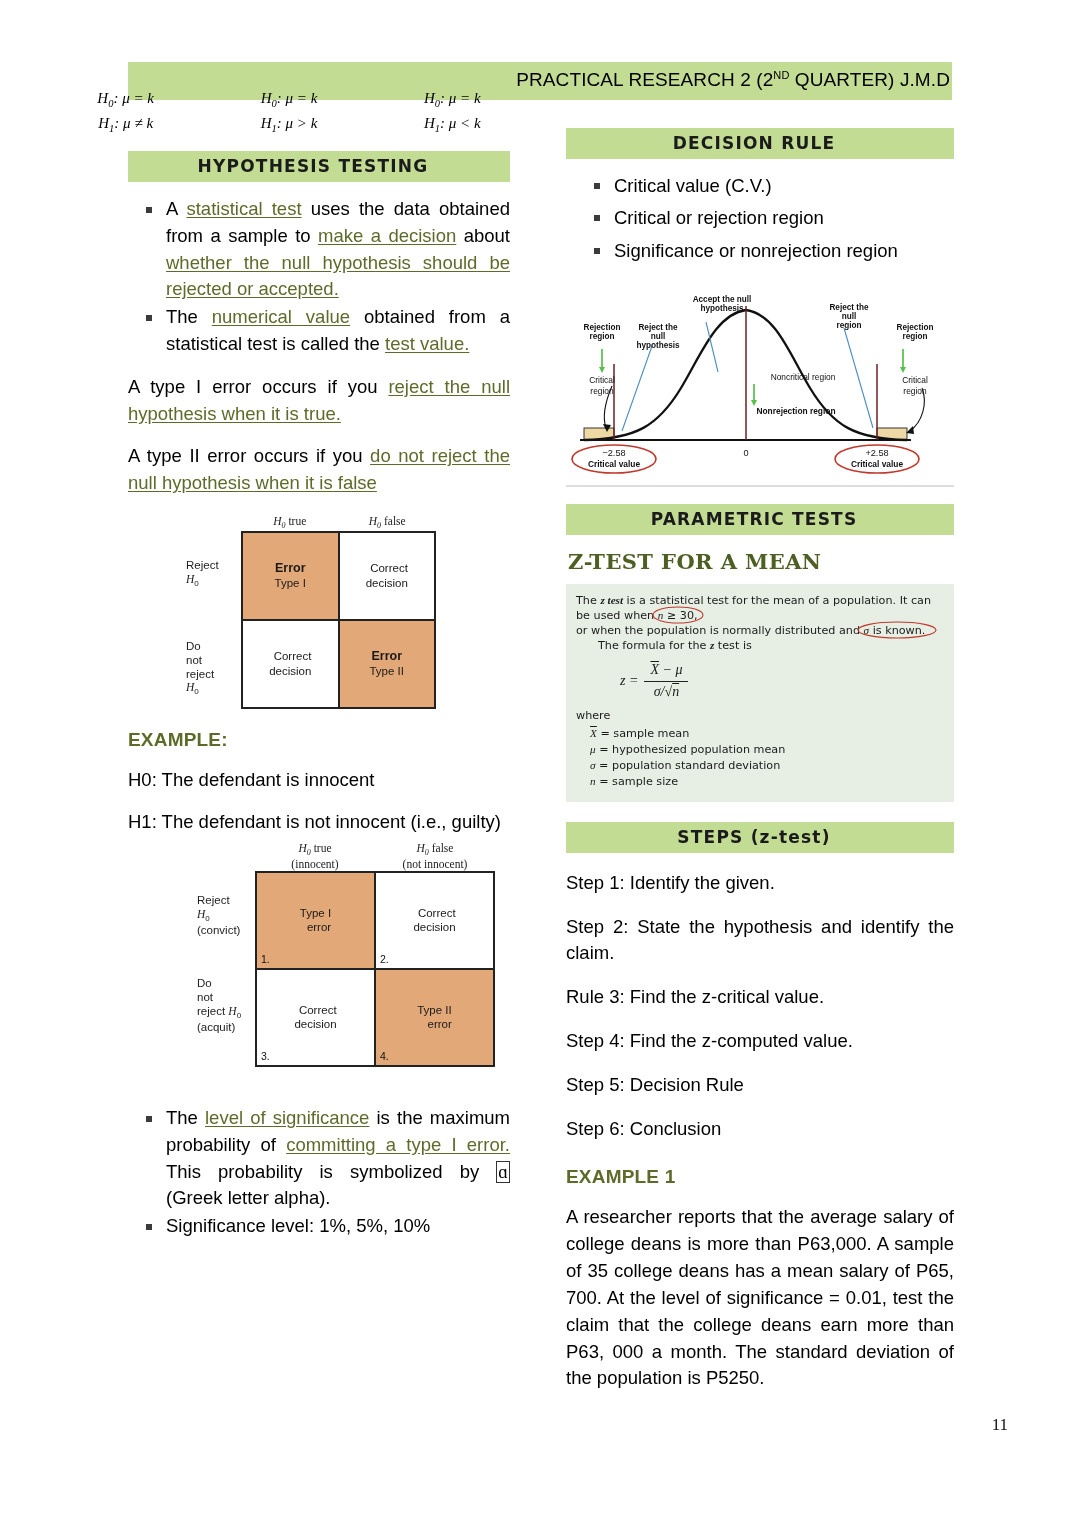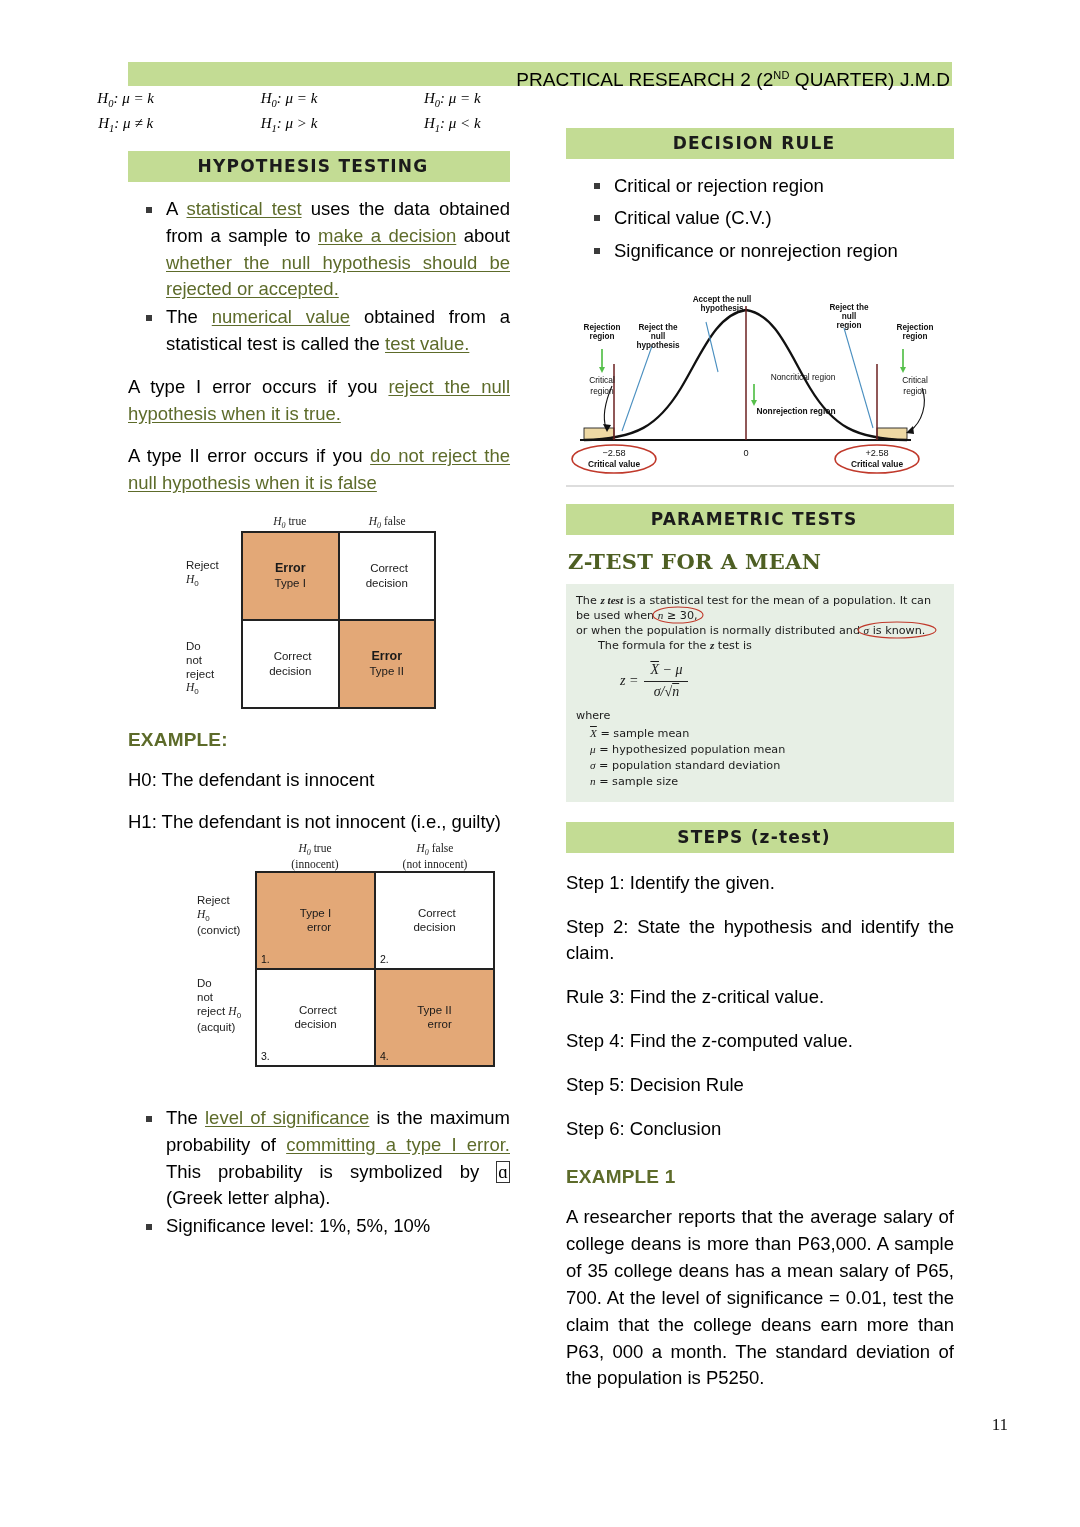--- a/index.html
+++ b/index.html
@@ -21,21 +21,21 @@
     height: 1527px;
     background: #fff;
   }
 
   
   .header-band {
     position: absolute;
     left: 128px;
     top: 62px;
     width: 824px;
-    height: 24px;
+    height: 38px;
     background: #c3dc94;
   }
   .header-title {
     position: absolute;
     right: 0;
     top: 0;
     height: 26px;
     line-height: 26px;
     font-size: 19px;
     letter-spacing: 0.1px;
@@ -403,22 +403,22 @@
       </li>
     </ul>
 
   </div>
 
   <div class="col-right">
 
     <div class="sec-head" style="width:388px;">DECISION RULE</div>
 
     <ul class="dr-list">
+      <li>Critical value (C.V.)</li>
       <li>Critical or rejection region</li>
-      <li>Critical value (C.V.)</li>
       <li>Significance or nonrejection region</li>
     </ul>
 
     <div class="bell-fig">
       <svg width="388" height="218" viewBox="0 0 388 218" xmlns="http://www.w3.org/2000/svg">
         <defs>
           <style>
             .bl { font-family:"Liberation Sans", sans-serif; font-size:8.2px; font-weight:bold; fill:#111; }
             .bn { font-family:"Liberation Sans", sans-serif; font-size:8.4px; fill:#111; }
             .bv { font-family:"Liberation Sans", sans-serif; font-size:9.2px; fill:#111; }

